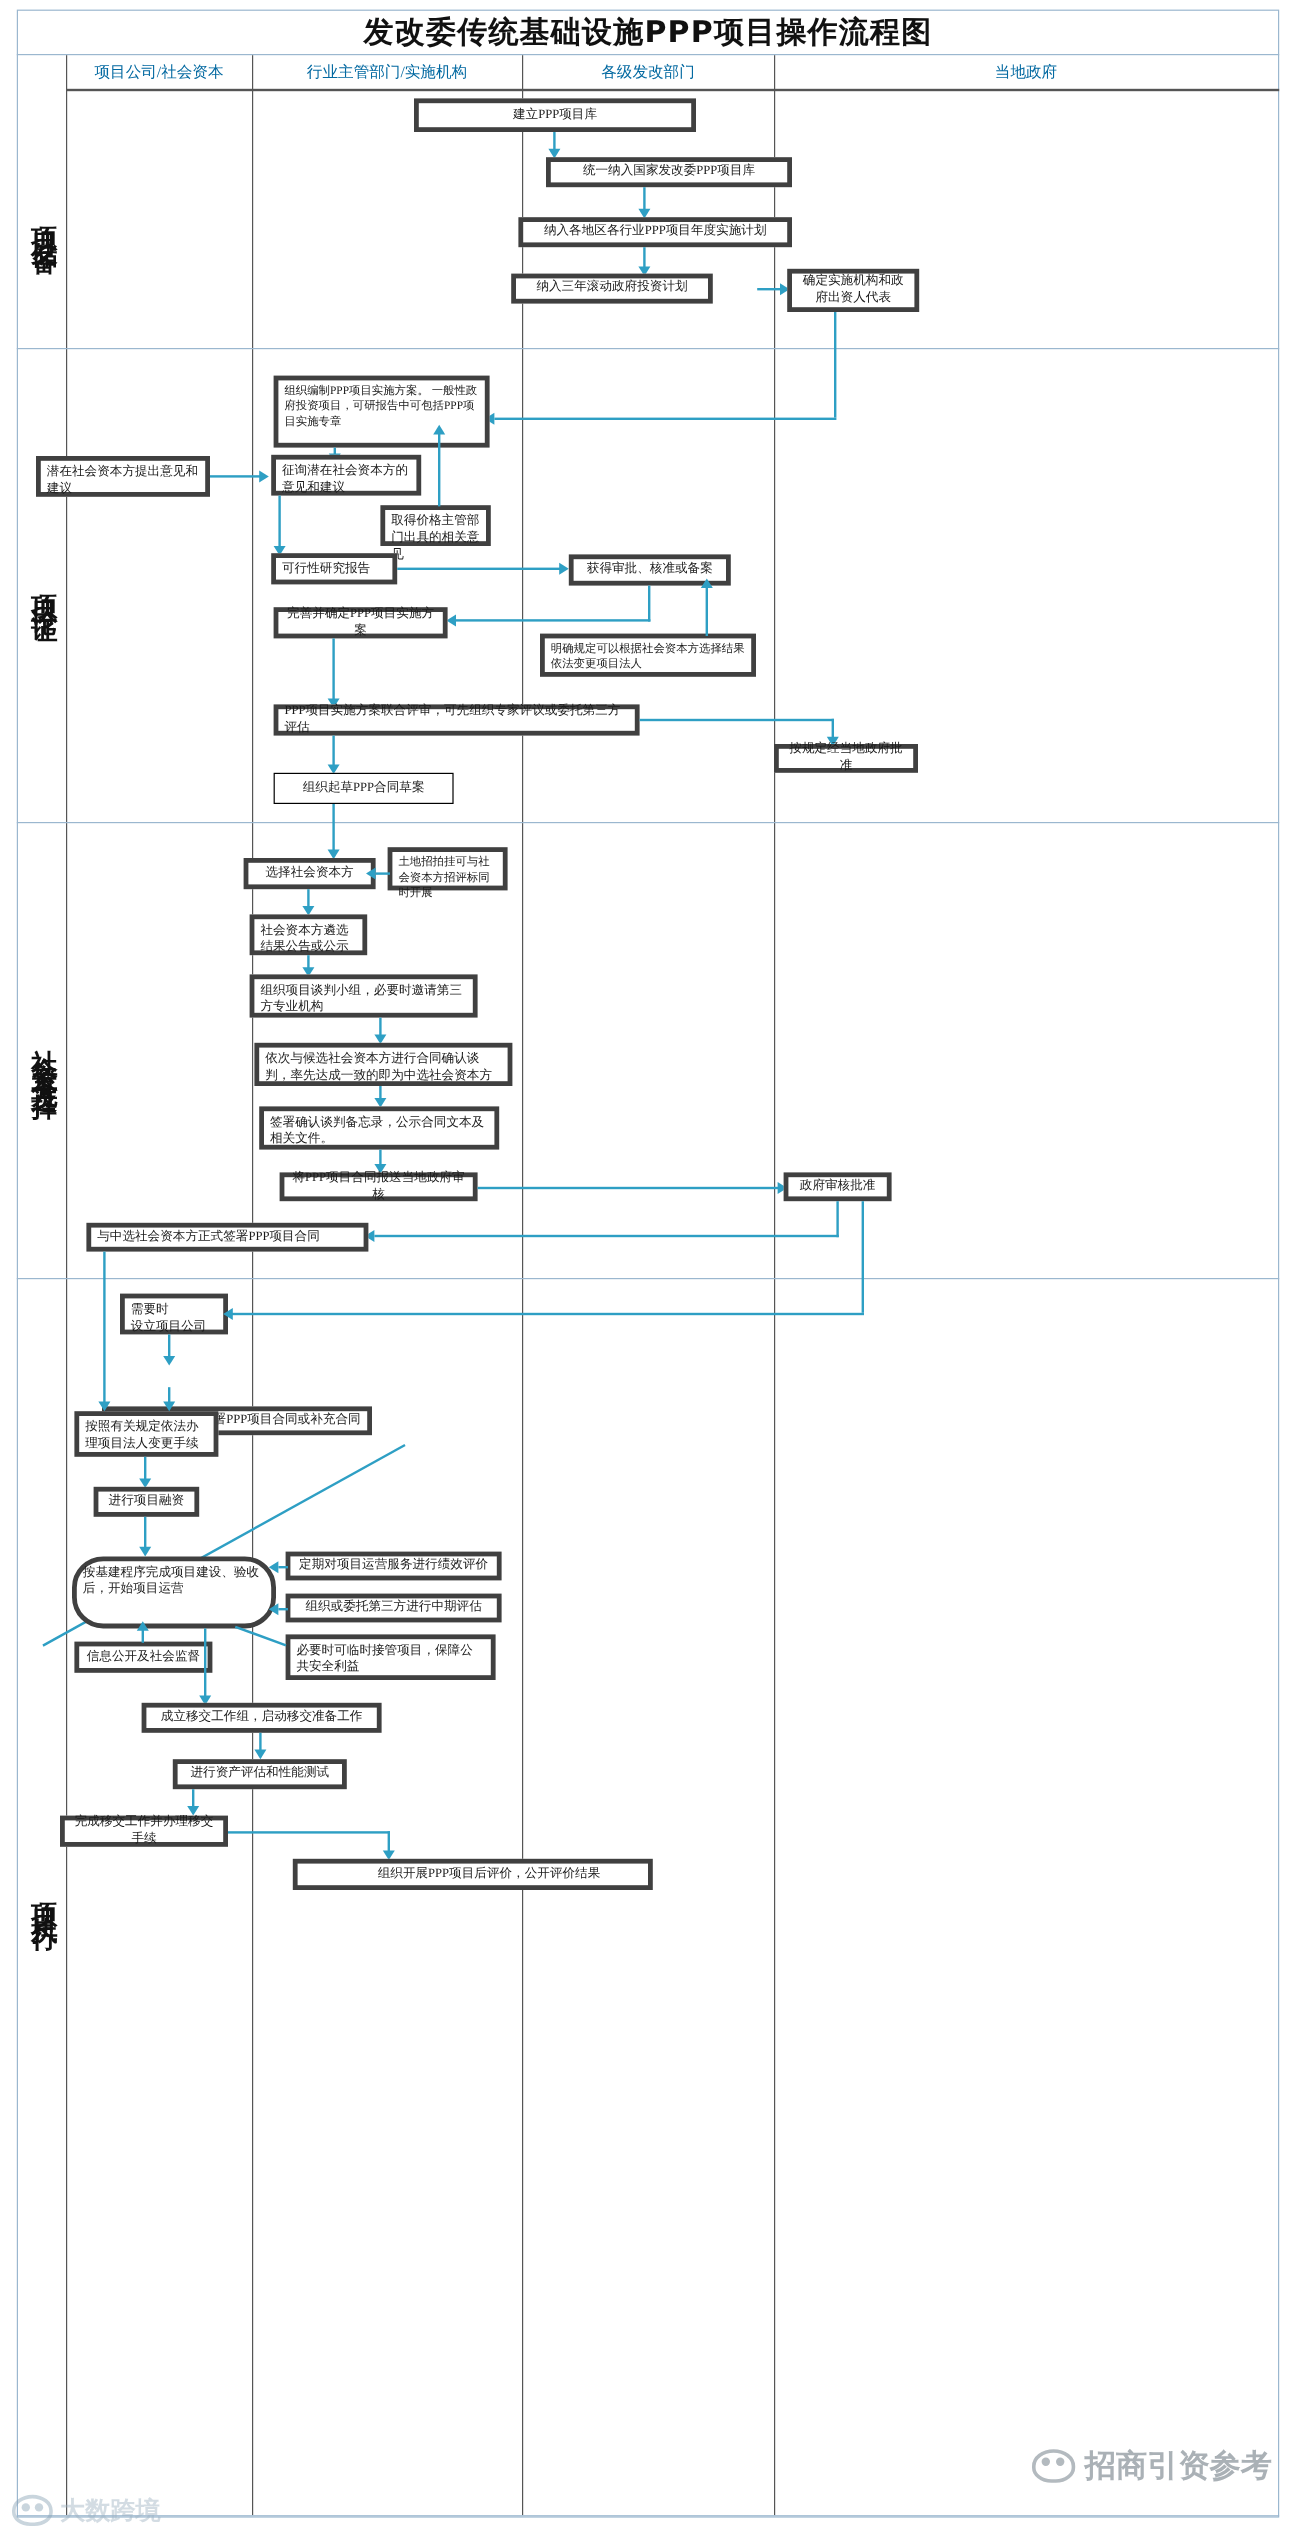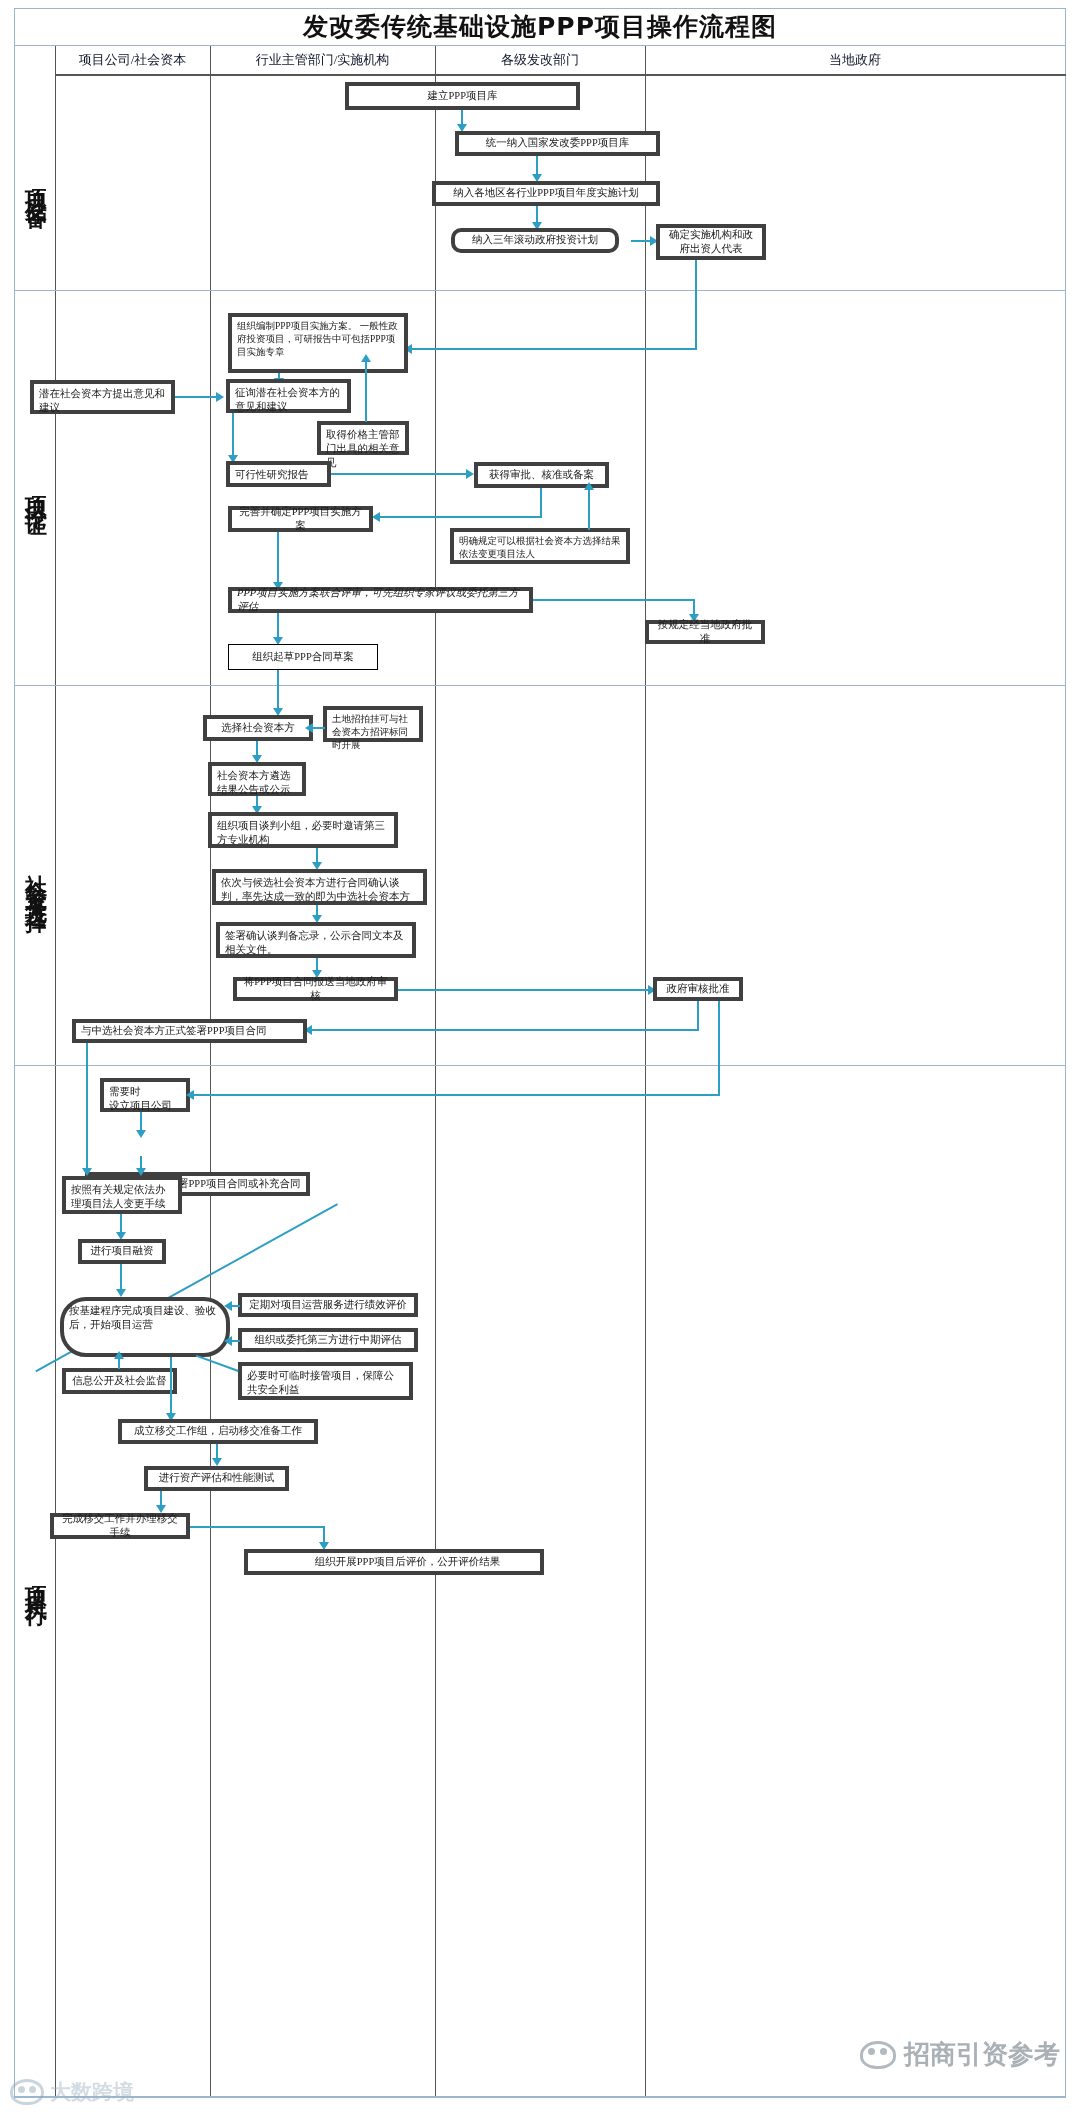--- a/index.html
+++ b/index.html
@@ -5,21 +5,21 @@
   html,body{margin:0;padding:0;background:#fff;}
   body{font-family:"Liberation Serif","DejaVu Serif",serif;}
   #page{position:relative;width:1080px;height:2112px;background:#ffffff;overflow:hidden;}
 
   
   .outer-frame{position:absolute;left:14px;top:8px;width:1052px;height:2090px;border:1px solid #9bb7cf;box-sizing:border-box;}
   .title-bar{position:absolute;left:14px;top:8px;width:1052px;height:38px;box-sizing:border-box;border-bottom:1px solid #9bb7cf;display:flex;align-items:center;justify-content:center;}
   .title-bar .t{font-size:25px;font-weight:bold;letter-spacing:1px;color:#111;font-family:"DejaVu Sans","Liberation Sans",sans-serif;}
 
   
-  .hdr{position:absolute;top:46px;height:28px;display:flex;align-items:center;justify-content:center;font-size:13px;color:#0f172a;}
+  .hdr{position:absolute;top:46px;height:28px;display:flex;align-items:center;justify-content:center;font-size:13px;color:#0369a1;}
   .hdr-rule{position:absolute;left:55px;top:74px;width:1011px;height:0;border-top:2px solid #555;}
 
   
   .vline{position:absolute;width:0;border-left:1px solid #555;}
 
   
   .hline{position:absolute;left:14px;width:1052px;height:0;border-top:1px solid #9bb7cf;}
 
   
   .stage-label{position:absolute;left:16px;width:40px;display:flex;align-items:center;justify-content:center;
@@ -93,21 +93,21 @@
   <div class="arw arw-d" style="left:457px;top:124px;"></div>
 
   <div class="box center" style="left:455px;top:131px;width:205px;height:25px;">统一纳入国家发改委PPP项目库</div>
   <div class="ln lnv" style="left:536px;top:156px;height:22px;"></div>
   <div class="arw arw-d" style="left:532px;top:174px;"></div>
 
   <div class="box center" style="left:432px;top:181px;width:228px;height:25px;">纳入各地区各行业PPP项目年度实施计划</div>
   <div class="ln lnv" style="left:536px;top:206px;height:22px;"></div>
   <div class="arw arw-d" style="left:532px;top:222px;"></div>
 
-  <div class="box center" style="left:451px;top:228px;width:168px;height:25px;border-radius:10px;">纳入三年滚动政府投资计划</div>
+  <div class="box center" style="left:426px;top:228px;width:168px;height:25px;">纳入三年滚动政府投资计划</div>
 
   <div class="ln lnh" style="left:631px;top:240px;width:25px;"></div>
   <div class="arw arw-r" style="left:650px;top:236px;"></div>
   <div class="box center" style="left:656px;top:224px;width:110px;height:36px;">确定实施机构和政府出资人代表</div>
 
   <div class="ln lnv" style="left:695px;top:260px;height:88px;"></div>
   <div class="ln lnh" style="left:412px;top:348px;width:285px;"></div>
   <div class="arw arw-r" style="left:404px;top:344px;transform:rotate(180deg);border-left:8px solid #2e9fc4;border-right:0;"></div>
 
   <div class="box" style="left:228px;top:313px;width:180px;height:60px;font-size:9.5px;">组织编制PPP项目实施方案。
@@ -137,21 +137,21 @@
   <div class="arw" style="left:372px;top:512px;border-top:5px solid transparent;border-bottom:5px solid transparent;border-right:8px solid #2e9fc4;"></div>
 
   <div class="box center" style="left:228px;top:506px;width:145px;height:26px;">完善并确定PPP项目实施方案</div>
   <div class="ln lnv" style="left:277px;top:532px;height:56px;"></div>
   <div class="arw arw-d" style="left:273px;top:582px;"></div>
 
   <div class="box" style="left:450px;top:528px;width:180px;height:36px;font-size:9.5px;">明确规定可以根据社会资本方选择结果依法变更项目法人</div>
   <div class="ln lnv" style="left:588px;top:488px;height:42px;"></div>
   <div class="arw arw-u" style="left:584px;top:482px;"></div>
 
-  <div class="box left" style="left:228px;top:587px;width:305px;height:26px;font-style:italic;">PPP项目实施方案联合评审，可先组织专家评议或委托第三方评估</div>
+  <div class="box left" style="left:228px;top:587px;width:305px;height:26px;">PPP项目实施方案联合评审，可先组织专家评议或委托第三方评估</div>
   <div class="ln lnh" style="left:533px;top:599px;width:162px;"></div>
   <div class="ln lnv" style="left:693px;top:599px;height:20px;"></div>
   <div class="arw arw-d" style="left:689px;top:614px;"></div>
   <div class="box center" style="left:645px;top:620px;width:120px;height:24px;">按规定经当地政府批准</div>
 
   <div class="ln lnv" style="left:277px;top:613px;height:28px;"></div>
   <div class="arw arw-d" style="left:273px;top:637px;"></div>
   <div class="box center bold" style="left:228px;top:644px;width:150px;height:26px;">组织起草PPP合同草案</div>
 
   <div class="ln lnv" style="left:277px;top:670px;height:42px;"></div>

